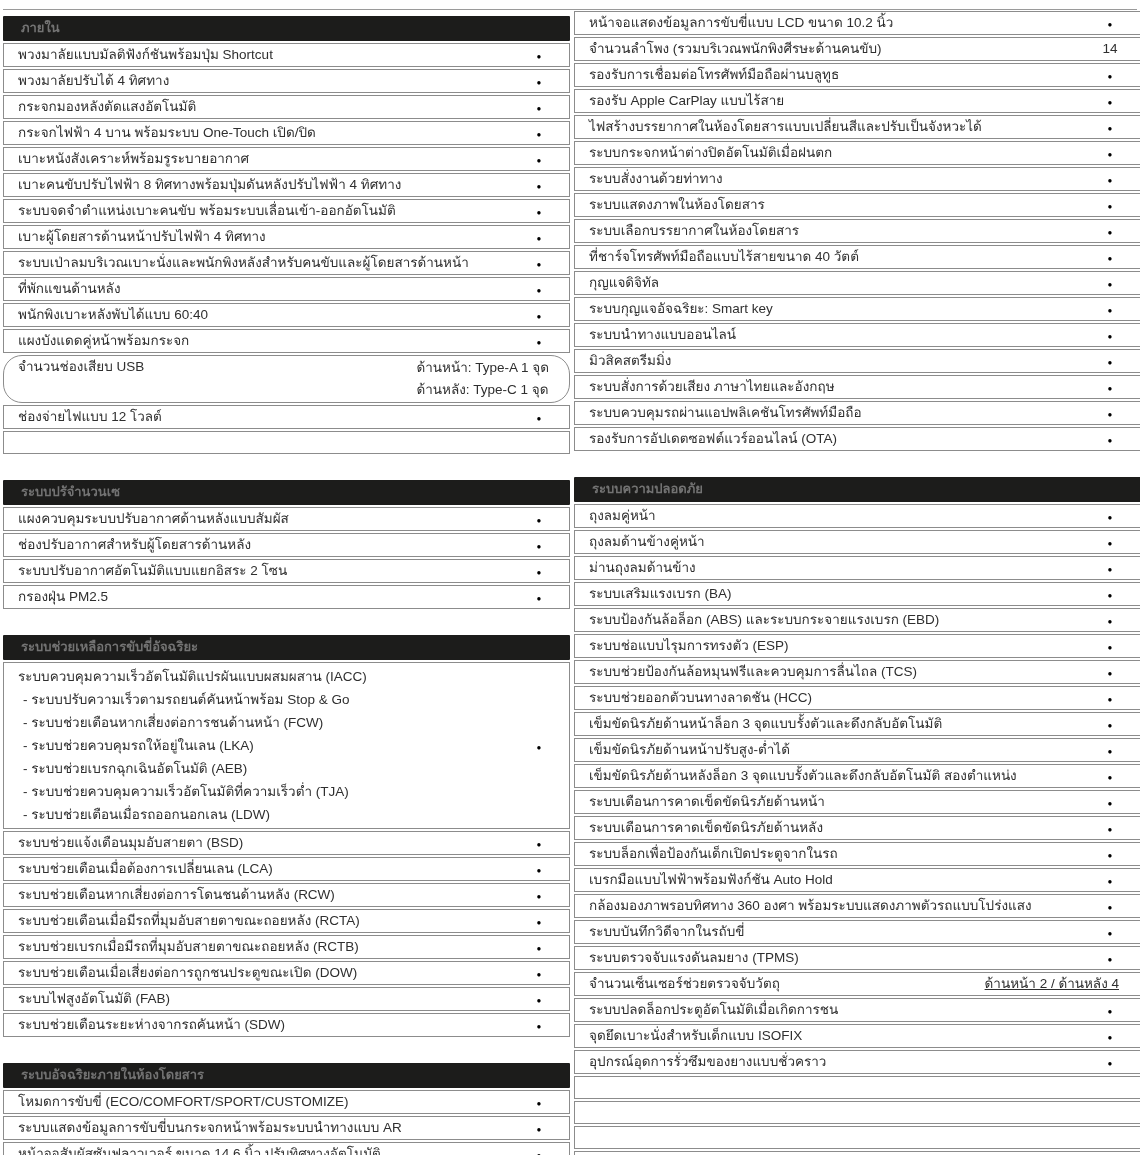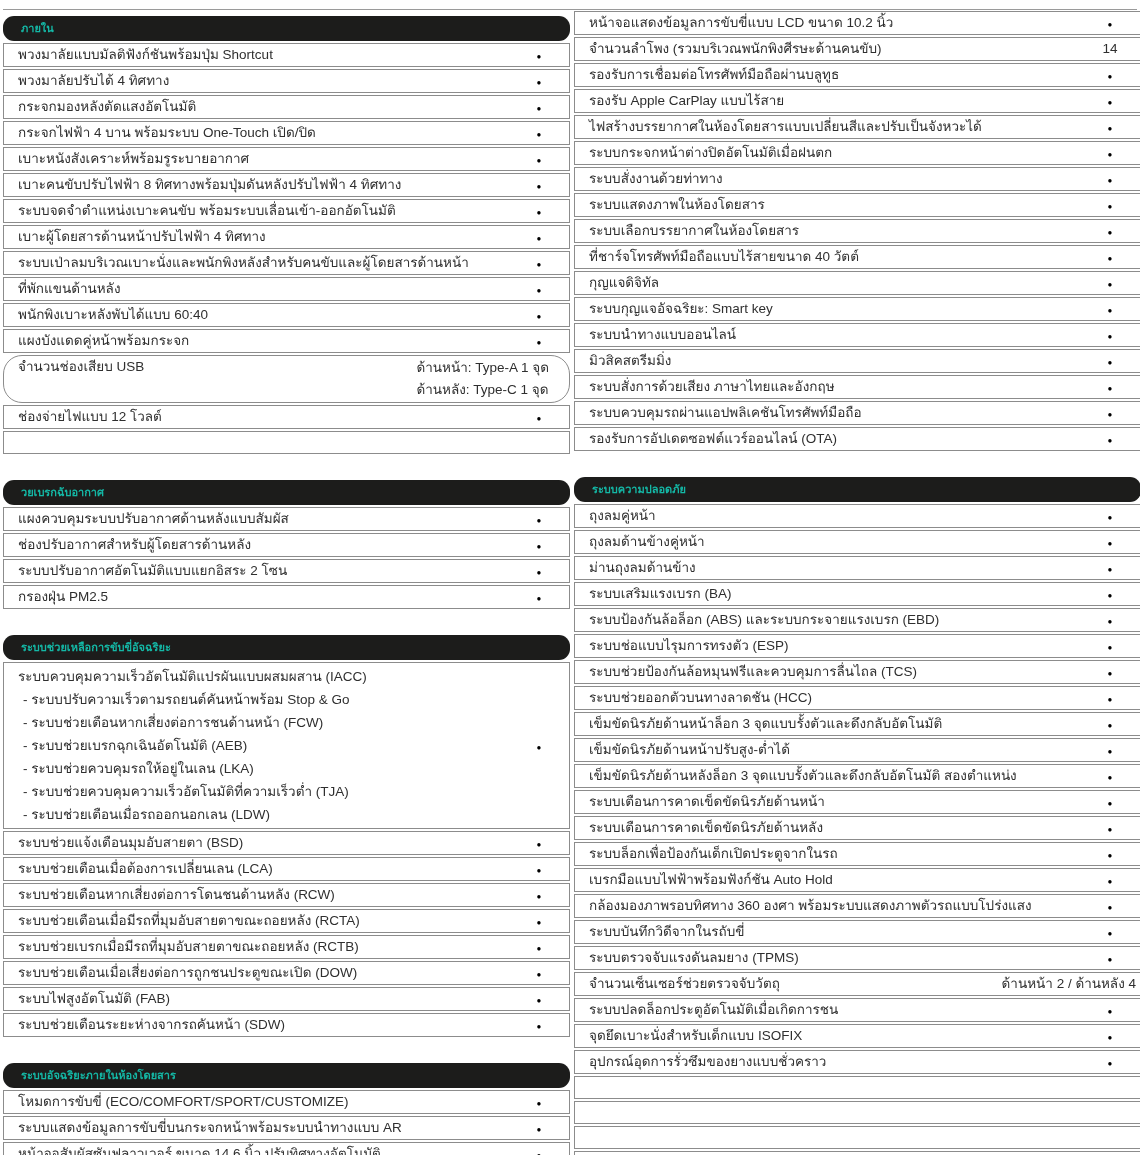--- a/index.html
+++ b/index.html
@@ -14,26 +14,26 @@
     display:flex; gap:4px;
     margin:0 3px;
     border-top:1px solid #9a9a9a;
     padding-top:0;
   }
   .col { width:50%; flex:0 0 auto; box-sizing:border-box; }
   .col-right { padding-top:1px; }
   .section + .section { margin-top:26px; }
   .col-left .section:first-child { margin-top:6px; }
   .sec-header {
-    background:#1c1c1b; color:#14b8a6;
-    font-weight:700; font-size:11px;
+    background:#1c1c1b; color:#737373;
+    font-weight:700; font-size:13px;
     line-height:18px; min-height:18px;
     padding:3px 10px 4px 18px;
     margin-bottom:2px;
-    border-radius:11px;
+    border-radius:1px;
   }
   .row {
     display:flex; align-items:center;
     border:1px solid #8c8c8c;
     background:#ffffff;
     margin-bottom:2px;
     min-height:21px;
     padding:0 0 0 14px;
     font-size:13.5px;
     line-height:20px;
@@ -41,21 +41,21 @@
   }
   .row.multi { align-items:flex-start; min-height:46px;border-radius:19px; }
   .row.block { align-items:center; }
   .row.empty-row { min-height:23px; }
   .label { flex:1 1 auto; padding:1px 4px 1px 0; }
   .label-block { flex:1 1 auto; padding:2px 4px 2px 0; }
   .label-block div { line-height:23px; }
   .label-block .sub { padding-left:5px; }
   .val-cell { flex:0 0 auto; width:60px; text-align:center; }
   .dot { font-size:8px; line-height:1; color:#000; letter-spacing:0; }
-  .val-right { flex:0 0 auto; text-align:right; padding-right:4px; white-space:nowrap; }
+  .val-right { flex:0 0 auto; text-align:right; padding-right:21px; white-space:nowrap;text-decoration:underline; }
   .val-lines { flex:0 0 auto; padding:1px 20px 1px 0; }
   .val-lines div { line-height:22px; white-space:nowrap; }
 </style>
 </head>
 <body>
 
 <div class="page">
   <div class="columns">
     <div class="col col-left" id="col-left">
         <div class="section">
@@ -115,21 +115,21 @@
               <div>ด้านหลัง: Type-C 1 จุด</div>
             </div>
           </div>
           <div class="row">
             <span class="label">ช่องจ่ายไฟแบบ 12 โวลต์</span>
             <div class="val-cell"><span class="dot">●</span></div>
           </div>
           <div class="row empty-row"></div>
         </div>
         <div class="section">
-          <div class="sec-header">วยเบรกฉับอากาศ</div>
+          <div class="sec-header">ระบบปรัจำนวนเซ</div>
           <div class="row">
             <span class="label">แผงควบคุมระบบปรับอากาศด้านหลังแบบสัมผัส</span>
             <div class="val-cell"><span class="dot">●</span></div>
           </div>
           <div class="row">
             <span class="label">ช่องปรับอากาศสำหรับผู้โดยสารด้านหลัง</span>
             <div class="val-cell"><span class="dot">●</span></div>
           </div>
           <div class="row">
             <span class="label">ระบบปรับอากาศอัตโนมัติแบบแยกอิสระ 2 โซน</span>
@@ -140,22 +140,22 @@
             <div class="val-cell"><span class="dot">●</span></div>
           </div>
         </div>
         <div class="section">
           <div class="sec-header">ระบบช่วยเหลือการขับขี่อัจฉริยะ</div>
           <div class="row block">
             <div class="label-block">
               <div>ระบบควบคุมความเร็วอัตโนมัติแปรผันแบบผสมผสาน (IACC)</div>
               <div class="sub">- ระบบปรับความเร็วตามรถยนต์คันหน้าพร้อม Stop &amp; Go</div>
               <div class="sub">- ระบบช่วยเตือนหากเสี่ยงต่อการชนด้านหน้า (FCW)</div>
+              <div class="sub">- ระบบช่วยควบคุมรถให้อยู่ในเลน (LKA)</div>
               <div class="sub">- ระบบช่วยเบรกฉุกเฉินอัตโนมัติ (AEB)</div>
-              <div class="sub">- ระบบช่วยควบคุมรถให้อยู่ในเลน (LKA)</div>
               <div class="sub">- ระบบช่วยควบคุมความเร็วอัตโนมัติที่ความเร็วต่ำ (TJA)</div>
               <div class="sub">- ระบบช่วยเตือนเมื่อรถออกนอกเลน (LDW)</div>
             </div>
             <div class="val-cell"><span class="dot">●</span></div>
           </div>
           <div class="row">
             <span class="label">ระบบช่วยแจ้งเตือนมุมอับสายตา (BSD)</span>
             <div class="val-cell"><span class="dot">●</span></div>
           </div>
           <div class="row">

